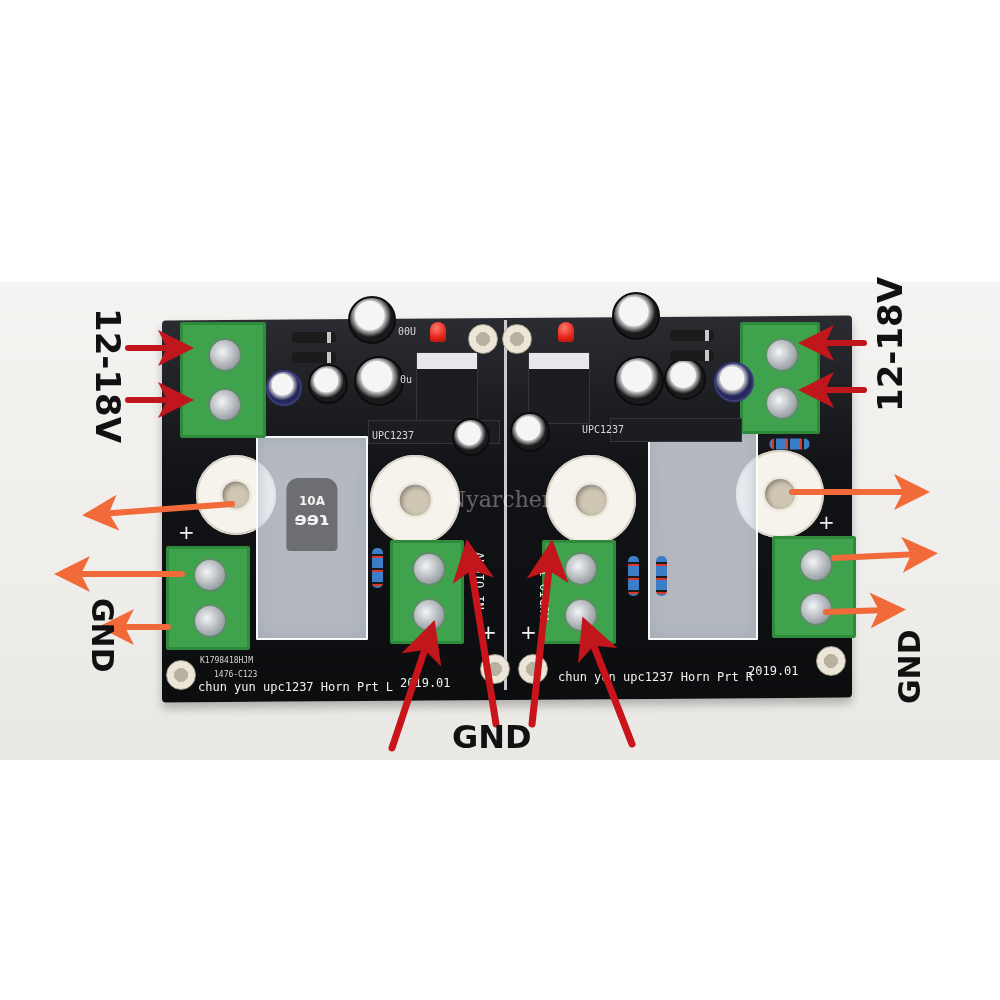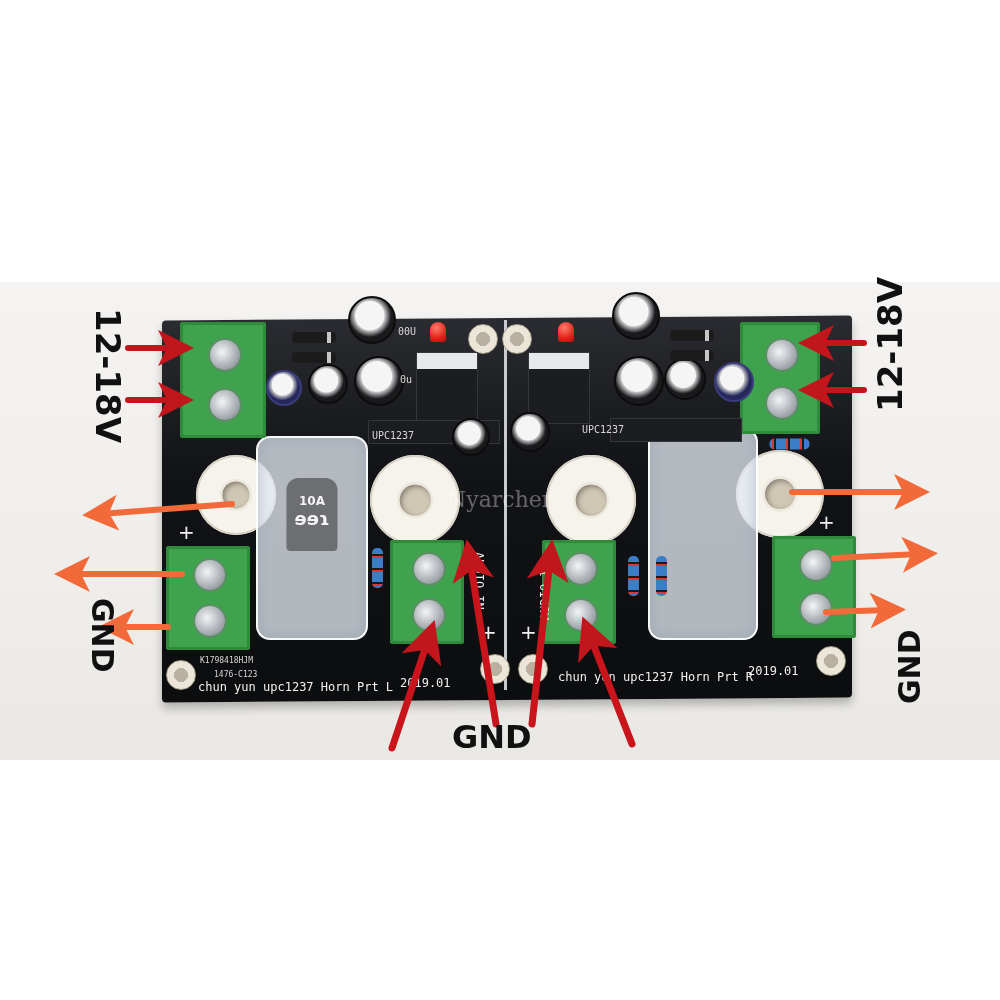--- a/index.html
+++ b/index.html
@@ -25,21 +25,21 @@
       position: absolute; background: #3fa34d; border-radius: 3px;
       box-shadow: inset 0 0 0 3px #2f8a3c;
     }
     .terminal .screw {
       position: absolute; left: 50%; width: 30px; height: 30px; margin-left: -15px;
       border-radius: 50%; background: radial-gradient(circle at 40% 40%, #f3f4f6, #9aa0a6 70%, #6d7278);
       border: 2px solid #5a8f63;
     }
     .relay {
       position: absolute; background: rgba(225, 232, 240, 0.78);
-      border: 2px solid rgba(255,255,255,0.9); border-radius: 14px;
+      border: 2px solid rgba(255,255,255,0.9); border-radius: 1px;
       box-shadow: inset 0 0 14px rgba(150,160,175,0.6);
     }
     .relay-label {
       position: absolute; left: 50%; top: 40px; transform: translateX(-50%);
       color: #f4f4f4; font-size: 12px; font-weight: bold; text-align: center;
       background: #6c6e72; border-radius: 12px 12px 4px 4px; padding: 16px 8px 22px 8px;
     }
     .washer {
       position: absolute; border-radius: 50%;
       background: radial-gradient(circle, #eee9de 0 28%, #f6f3ed 29% 100%);

